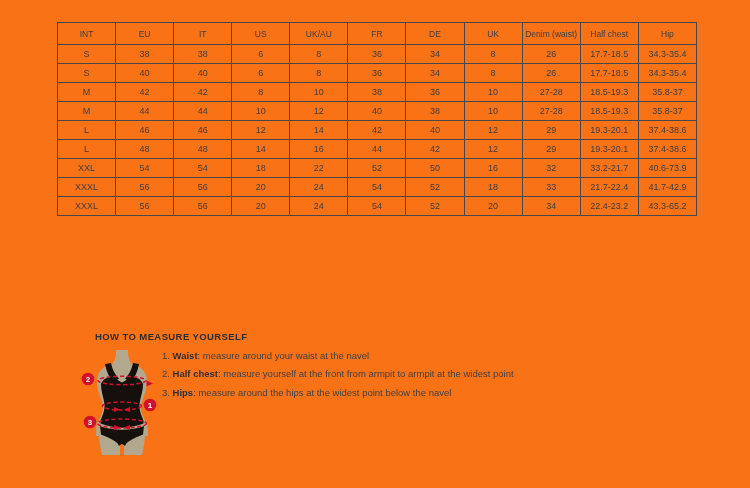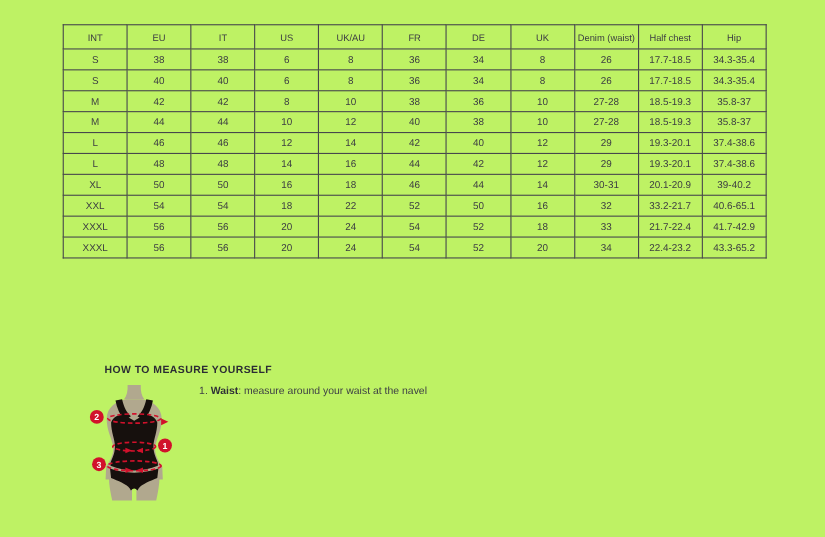--- a/index.html
+++ b/index.html
@@ -1,35 +1,35 @@
 <!DOCTYPE html>
 <html><head>
 <meta charset="utf-8">
 <style>
   * { margin:0; padding:0; box-sizing:border-box; }
   html,body { background:#ffffff; }
   .page {
-    position:relative; width:750px; height:488px; background:#bef264;
+    position:relative; width:750px; height:488px; background:#f97316;
     font-family:"Liberation Sans", sans-serif; overflow:hidden;
   }
   .table-wrap { position:absolute; left:57px; top:22px; width:640px; }
   table.size-chart { width:100%; border-collapse:collapse; table-layout:fixed; }
   table.size-chart th, table.size-chart td {
     border:1px solid #47484c; text-align:center; vertical-align:middle;
     color:#3c3d42; padding:0; overflow:hidden; white-space:nowrap;
   }
   table.size-chart th { height:22px; font-weight:400; font-size:8.5px; }
   table.size-chart td { height:19px; font-size:9px; }
   .measure-heading {
     position:absolute; left:62px; top:331px; font-size:9.5px; font-weight:700;
     letter-spacing:0.4px; color:#2c2d34;padding-left:33px;
   }
   .figure-wrap { position:absolute; left:68px; top:349px; width:106px; height:110px; }
   ol.measure-steps {
-    position:absolute; left:181px; top:351px; width:430px; list-style:none;
+    position:absolute; left:162px; top:351px; width:430px; list-style:none;
   }
   ol.measure-steps li {
     font-size:9.5px; color:#3e3f45; margin-bottom:7.5px; line-height:1.15;
   }
   ol.measure-steps li .term { font-weight:700; color:#2f3037; }
   .dash-line { fill:none; stroke:#d1112b; stroke-width:1.5; stroke-dasharray:4 2.6; }
   .arrow { fill:#d1112b; }
   .badge-txt { fill:#ffffff; font-size:8px; font-weight:700; font-family:"Liberation Sans",sans-serif; }
 </style>
 </head>
@@ -127,44 +127,31 @@
             <td>14</td>
             <td>16</td>
             <td>44</td>
             <td>42</td>
             <td>12</td>
             <td>29</td>
             <td>19.3-20.1</td>
             <td>37.4-38.6</td>
           </tr>
           <tr>
-            <td>XL</td>
-            <td>50</td>
-            <td>50</td>
-            <td>16</td>
-            <td>18</td>
-            <td>46</td>
-            <td>44</td>
-            <td>14</td>
-            <td>30-31</td>
-            <td>20.1-20.9</td>
-            <td>39-40.2</td>
-          </tr>
-          <tr>
             <td>XXL</td>
             <td>54</td>
             <td>54</td>
             <td>18</td>
             <td>22</td>
             <td>52</td>
             <td>50</td>
             <td>16</td>
             <td>32</td>
             <td>33.2-21.7</td>
-            <td>40.6-65.1</td>
+            <td>40.6-73.9</td>
           </tr>
           <tr>
             <td>XXXL</td>
             <td>56</td>
             <td>56</td>
             <td>20</td>
             <td>24</td>
             <td>54</td>
             <td>52</td>
             <td>18</td>
@@ -224,15 +211,17 @@
       <text class="badge-txt" x="20" y="33" text-anchor="middle">2</text>
       <circle cx="82" cy="56" r="6.3" fill="#d1112b"></circle>
       <text class="badge-txt" x="82" y="59" text-anchor="middle">1</text>
       <circle cx="22" cy="73" r="6.3" fill="#d1112b"></circle>
       <text class="badge-txt" x="22" y="76" text-anchor="middle">3</text>
     </svg>
   </div>
 
   <ol class="measure-steps">
       <li><span>1. </span><span class="term">Waist</span><span>: measure around your waist at the navel</span></li>
+      <li><span>2. </span><span class="term">Half chest</span><span>: measure yourself at the front from armpit to armpit at the widest point</span></li>
+      <li><span>3. </span><span class="term">Hips</span><span>: measure around the hips at the widest point below the navel</span></li>
     </ol>
 
 </div>
 
 </body></html>

